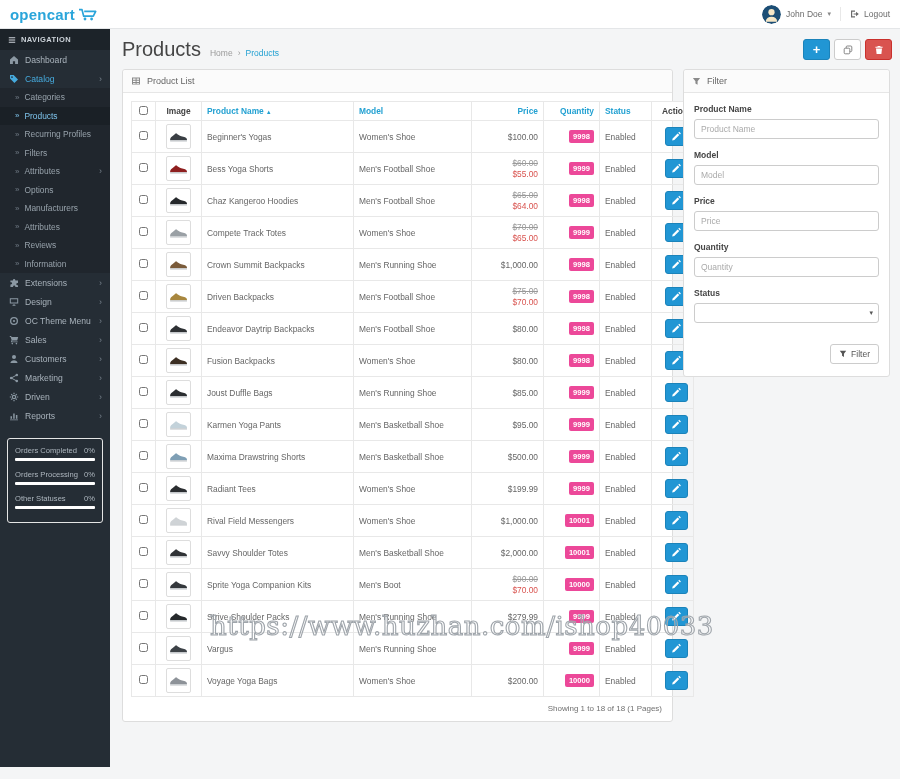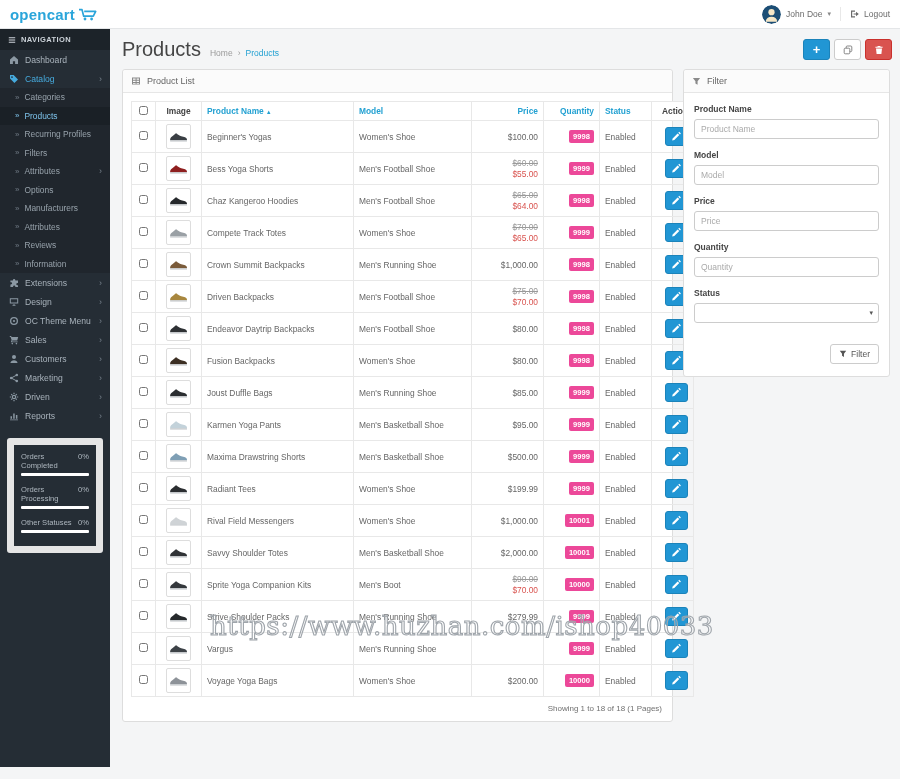--- a/index.html
+++ b/index.html
@@ -27,21 +27,21 @@
   .menu li { display:flex; align-items:center; gap:6px; padding:0 8px; height:19px;
     font-size:8.6px; color:#a9b3bc; cursor:pointer; }
   .menu li .icon { width:11px; display:inline-flex; justify-content:center; color:#8b98a3; }
   .menu li.open { color:#46aadd; }
   .menu li.open .icon { color:#46aadd; }
   .menu li .arrow { margin-left:auto; font-size:9px; color:#77828c; }
   .menu li.sub { background:#20262d; padding-left:15px; height:18.5px; font-size:8.4px; color:#97a2ab; gap:5px; }
   .menu li.sub .marker { font-size:8px; color:#6f7a84; }
   .menu li.sub.active { background:#1a2026; color:#7fc4ec; }
   .menu li.sub.active .marker { color:#7fc4ec; }
-  .stats { margin:13px 7px 0; border:7px solid #e5e5e5; border-radius:3px; padding:7px 7px 4px; }
+  .stats { margin:13px 7px 0; border:1px solid #e5e5e5; border-radius:3px; padding:7px 7px 4px; }
   .stat { margin-bottom:9px; }
   .stat-top { display:flex; justify-content:space-between; font-size:7.6px; color:#aeb7bf; margin-bottom:3px; }
   .stat-bar { height:3px; background:#ffffff; border-radius:1px; }
   
   .content { margin-left:110px; width:790px; position:relative; }
   .page-header { display:flex; align-items:center; padding:9px 8px 8px 12px; gap:9px; }
   .page-title { font-size:20px; font-weight:400; color:#454545; margin:0; }
   .breadcrumb { font-size:8.5px; color:#9a9a9a; margin-top:7px; display:flex; gap:5px; align-items:center; }
   .breadcrumb .current { color:#23a1d2; cursor:pointer; }
   .toolbar { margin-left:auto; display:flex; gap:4px; }

